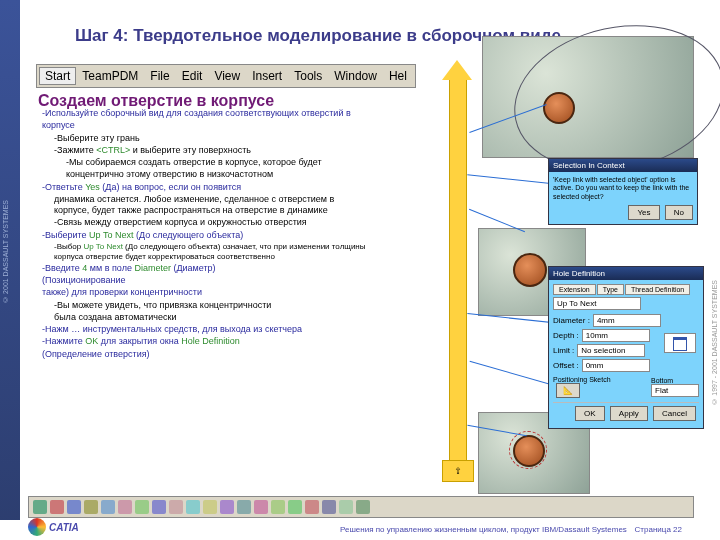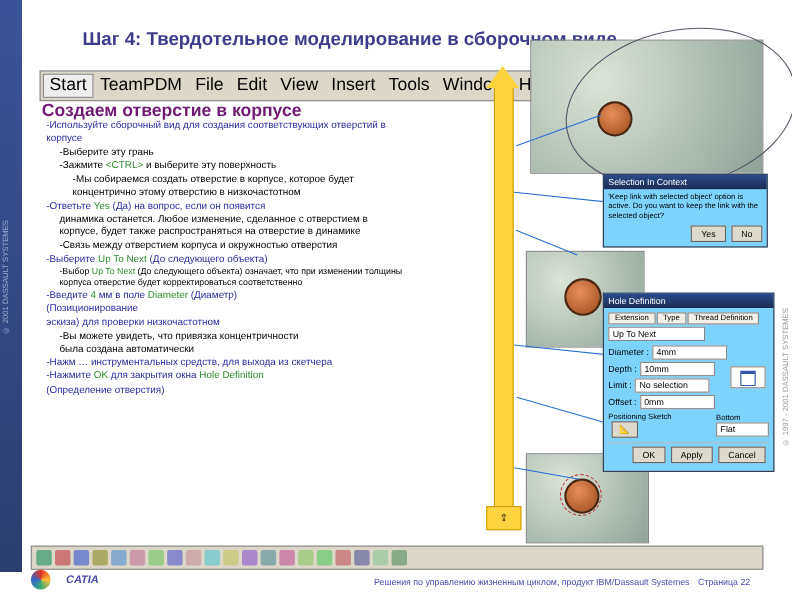--- a/index.html
+++ b/index.html
@@ -1,21 +1,21 @@
 <!DOCTYPE html>
 <html><head>
 <meta charset="utf-8">
 <style>
   body{margin:0;font-family:Arial,sans-serif;font-size:9px;color:#000;width:720px;height:540px;position:relative;background:#fff;overflow:hidden}
   .sidebar{position:absolute;left:0;top:0;width:20px;height:540px;background:linear-gradient(180deg,#3b5399,#2c3d6e)}
   .side-text{position:absolute;left:2px;top:200px;color:#9caed5;font-size:7px;writing-mode:vertical-rl;transform:rotate(180deg)}
   .rside-text{position:absolute;right:2px;top:280px;color:#999;font-size:7px;writing-mode:vertical-rl;transform:rotate(180deg)}
   .title{position:absolute;left:75px;top:26px;font-size:17px;font-weight:bold;color:#3c3c8a}
   .menubar{position:absolute;left:36px;top:64px;background:#dcd7c8;border:1px solid #888;padding:2px 2px;display:flex;gap:0}
-  .menubar span{padding:1px 5px;font-size:16px;border:1px solid transparent}
+  .menubar span{padding:1px 5px;font-size:12px;border:1px solid transparent}
   .menubar span:first-child{border:1px solid #888;background:#eee}
   .subtitle{position:absolute;left:38px;top:92px;font-size:16px;font-weight:bold;color:#701a75}
   .content{position:absolute;left:40px;top:108px;width:330px;line-height:1.25}
   .content p{margin:0 0 1px 0}
   .i1{color:#2a2a9e;padding-left:2px}
   .i2{padding-left:14px}
   .i3{padding-left:26px}
   .g{color:#2e8b2e}
   .y{color:#c08000}
   .arrow{position:absolute;left:442px;top:60px;width:30px;height:435px}
@@ -31,21 +31,21 @@
   .dialog .body{padding:4px}
   .dialog .row{margin:2px 0;display:flex;align-items:center;gap:3px}
   .dialog .tab{display:inline-block;padding:1px 5px;border:1px solid #888;background:#f2f0e8;font-size:7px;margin-right:1px}
   .dialog .field{background:#fff;border:1px solid #888;padding:1px 3px;display:inline-block;min-width:60px;font-size:8px}
   .dialog .btn{display:inline-block;padding:2px 8px;border:1px solid #666;background:#ddd9cc;font-size:8px;margin-left:3px}
   .dialog .btnrow{text-align:right;padding:3px 3px 3px 0;border-top:1px solid #bbb;margin-top:4px}
   .skmini{display:inline-block;width:30px;height:18px;border:1px solid #888;background:#fff;position:relative;vertical-align:middle}
   .toolbar{position:absolute;left:28px;bottom:22px;right:26px;height:20px;background:#dcd7c8;border:1px solid #888;display:flex;align-items:center;padding:0 4px;gap:3px}
   .toolbar i{display:inline-block;width:14px;height:14px;border-radius:2px}
   .footer{position:absolute;left:0;bottom:0;width:720px;height:20px;background:#fff}
-  .logo{position:absolute;left:28px;bottom:4px;display:flex;align-items:center;gap:14px;font-size:10px;font-weight:bold;color:#4a4aad;font-style:italic}
+  .logo{position:absolute;left:28px;bottom:4px;display:flex;align-items:center;gap:3px;font-size:10px;font-weight:bold;color:#4a4aad;font-style:italic}
   .logo .ds{width:18px;height:18px;background:conic-gradient(#d32,#fb3,#3a7,#36c,#d32);border-radius:50%}
   .footer-text{position:absolute;left:340px;bottom:6px;font-size:8px;font-weight:normal;color:#4a4aad}
   .page{position:absolute;right:38px;bottom:6px;font-size:8px;color:#4a4aad}
 </style>
 </head>
 <body>
 
 <div class="sidebar"></div>
 <div class="side-text">© 2001 DASSAULT SYSTEMES</div>
 <div class="rside-text">© 1997 - 2001 DASSAULT SYSTEMES</div>
@@ -73,21 +73,21 @@
   <p class="i2"><span>-Зажмите </span><span class="g">&lt;CTRL&gt;</span><span> и выберите эту поверхность</span></p>
   <p class="i3">-Мы собираемся создать отверстие в корпусе, которое будет</p>
   <p class="i3">концентрично этому отверстию в низкочастотном</p>
   <p class="i1"><span>-Ответьте </span><span class="g">Yes</span><span> (Да) на вопрос, если он появится</span></p>
   <p class="i2">динамика останется. Любое изменение, сделанное с отверстием в корпусе, будет также распространяться на отверстие в динамике</p>
   <p class="i2">-Связь между отверстием корпуса и окружностью отверстия</p>
   <p class="i1"><span>-Выберите </span><span class="g">Up To Next</span><span> (До следующего объекта)</span></p>
   <p class="i2" style="font-size:8px"><span>-Выбор </span><span class="g">Up To Next</span><span> (До следующего объекта) означает, что при изменении толщины корпуса отверстие будет корректироваться соответственно</span></p>
   <p class="i1"><span>-Введите </span><span class="g">4</span><span> мм в поле </span><span class="g">Diameter</span><span> (Диаметр)</span></p>
   <p class="i1">(Позиционирование</p>
-  <p class="i1">эскиза) для проверки низкочастотном</p>
+  <p class="i1">также) для проверки концентричности</p>
   <p class="i2">-Вы можете увидеть, что привязка концентричности</p>
   <p class="i2">была создана автоматически</p>
   <p class="i1">-Нажм … инструментальных средств, для выхода из скетчера</p>
   <p class="i1"><span>-Нажмите </span><span class="g">OK</span><span> для закрытия окна </span><span class="g">Hole Definition</span></p>
   <p class="i1">(Определение отверстия)</p>
 </div>
 
 <div class="arrow">
   <div class="head"></div>
     <div class="stem"></div>

